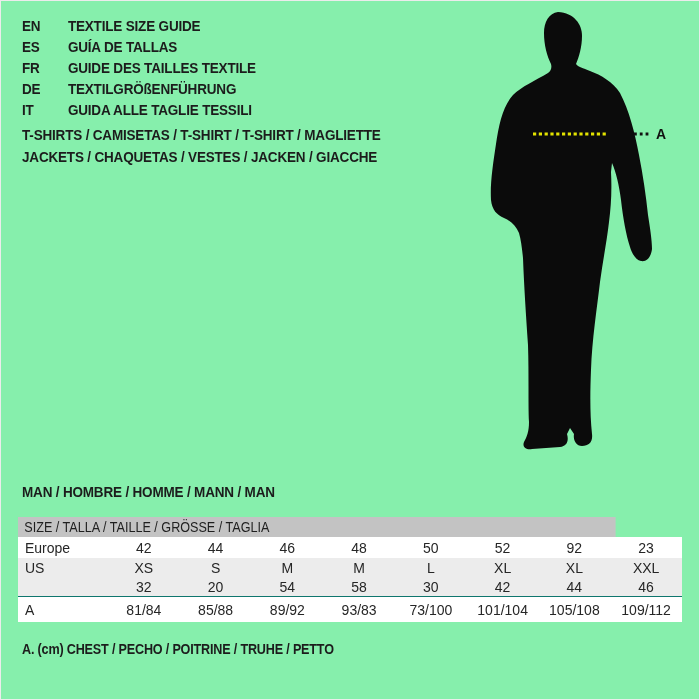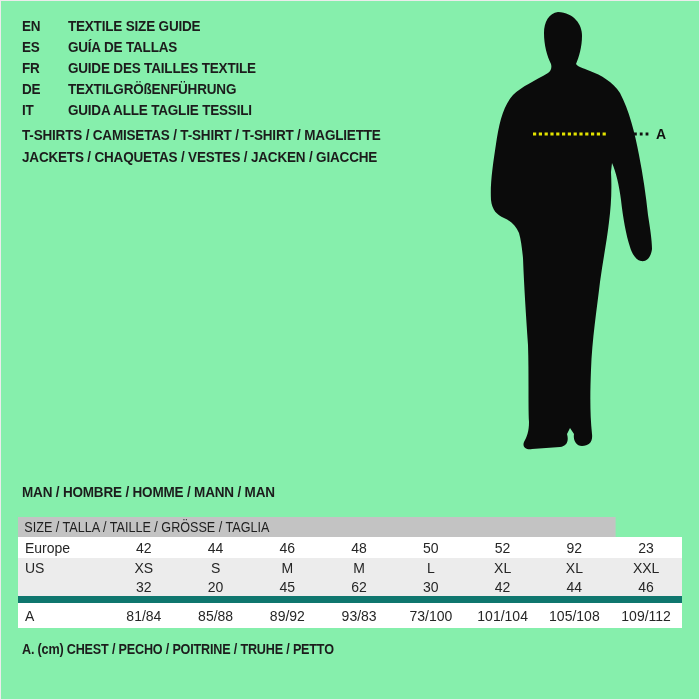--- a/index.html
+++ b/index.html
@@ -32,21 +32,21 @@
                    letter-spacing:-0.2px; white-space:nowrap; }
 
   
   .size-table { position:absolute; left:18px; top:517px; width:664px; font-size:14px; color:#262626; }
   .table-header { height:20px; line-height:20px; background:#c3c3c3; padding-left:7px;
                   color:#1f1f1f; white-space:nowrap; }
   .t-row { display:flex; align-items:center; }
   .t-row .lbl { width:90px; padding-left:7px; text-align:left; }
   .t-row .cell { flex:1; text-align:center; }
   .row-europe { height:21px; background:#ffffff; }
-  .band { background:#ececec; border-bottom:7px solid #0f766e; }
+  .band { background:#ececec; border-bottom:1px solid #0f766e; }
   .row-us { height:19px; }
   .row-num { height:19px;justify-content:center; }
   .row-a { height:25px; background:#ffffff; }
 
   
   .footnote { position:absolute; left:22px; top:641px; font-weight:bold; font-size:14px;
               letter-spacing:-0.2px; white-space:nowrap; }
 </style>
 </head>
 <body>
@@ -152,22 +152,22 @@
         <span class="cell">M</span>
         <span class="cell">L</span>
         <span class="cell">XL</span>
         <span class="cell">XL</span>
         <span class="cell">XXL</span>
       </div>
       <div class="t-row row-num">
         <span class="lbl"></span>
         <span class="cell">32</span>
         <span class="cell">20</span>
-        <span class="cell">45</span>
-        <span class="cell">62</span>
+        <span class="cell">54</span>
+        <span class="cell">58</span>
         <span class="cell">30</span>
         <span class="cell">42</span>
         <span class="cell">44</span>
         <span class="cell">46</span>
       </div>
     </div>
 
     <div class="t-row row-a">
       <span class="lbl">A</span>
       <span class="cell">81/84</span>

